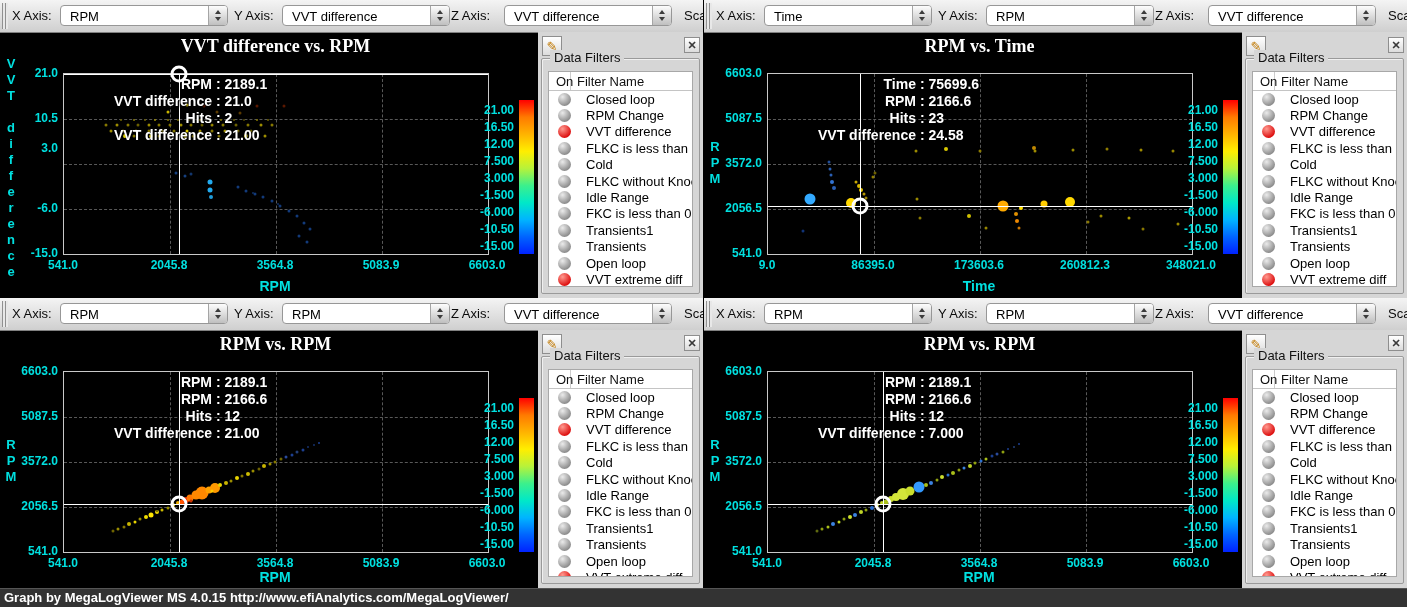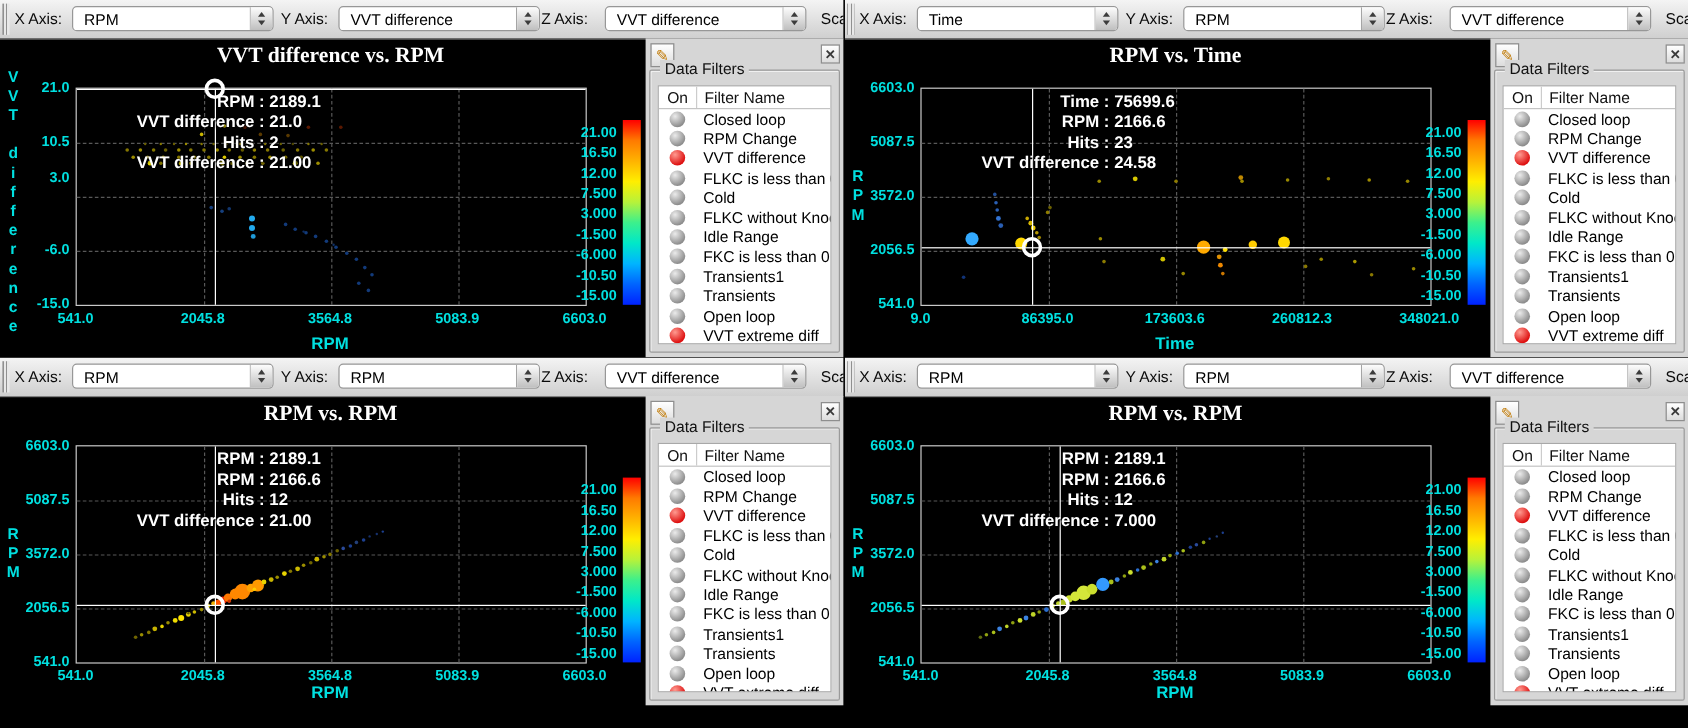--- a/index.html
+++ b/index.html
@@ -63,37 +63,38 @@
   .closeb{right:3px;top:5px;width:16px;height:16px;font-size:11px;font-weight:bold;color:#3a3a3a;}
   .group{position:absolute;left:3px;top:26px;right:3px;bottom:4px;
          border:1px solid #9a9a9a;border-radius:2px;
          box-shadow:inset 1px 1px 0 #f0f0f0;}
   .gtitle{position:absolute;left:8px;top:-9px;background:#d6d6d6;padding:0 4px;
           font-size:13px;color:#111;}
   .ftable{position:absolute;left:6px;top:12px;right:6px;bottom:6px;background:#fff;
           border:1px solid #a8a8a8;overflow:hidden;}
   .fhead{display:flex;height:18px;align-items:center;border-bottom:1px solid #c4c4c4;
          font-size:13px;color:#111;}
-  .fh-on{width:32px;padding-left:7px;border-right:1px solid #cccccc;height:100%;
+  .fh-on{width:22px;padding-left:7px;border-right:1px solid #cccccc;height:100%;
          display:flex;align-items:center;box-sizing:border-box;text-align:center;}
   .fh-name{padding-left:6px;}
   .frow{display:flex;align-items:center;height:16.4px;font-size:13px;color:#000;}
   .led{width:13px;height:13px;border-radius:50%;margin-left:9px;flex:0 0 auto;}
   .led-off{background:radial-gradient(circle at 35% 30%,#ebebeb,#8d8d8d 72%);}
   .led-on{background:radial-gradient(circle at 35% 30%,#ff9a90,#dd0f0f 72%);}
   .flabel{margin-left:15px;white-space:nowrap;}
   
   .statusbar{position:absolute;left:0;top:588px;width:1407px;height:19px;background:#333333;
              border-top:1px solid #555;box-sizing:border-box;color:#fff;font-weight:bold;
              font-size:13px;line-height:18px;padding-left:4px;}
 </style>
 </head>
 <body>
 
 <div class="app" id="app">
+  <div class="statusbar">Graph by MegaLogViewer MS 4.0.15 http://www.efiAnalytics.com/MegaLogViewer/</div>
 <div class="quadrant" style="left: 0px; top: 0px; height: 298px;">
       <div class="toolbar">
         <div class="grip"></div>
         <div class="tlabel" style="left: 12px;">X Axis:</div>
         <div class="combo" style="left: 60px;">
           <div class="combo-val">RPM</div>
           <div class="stepper">
             <div class="tri-up"></div>
             <div class="tri-down"></div>
           </div>

